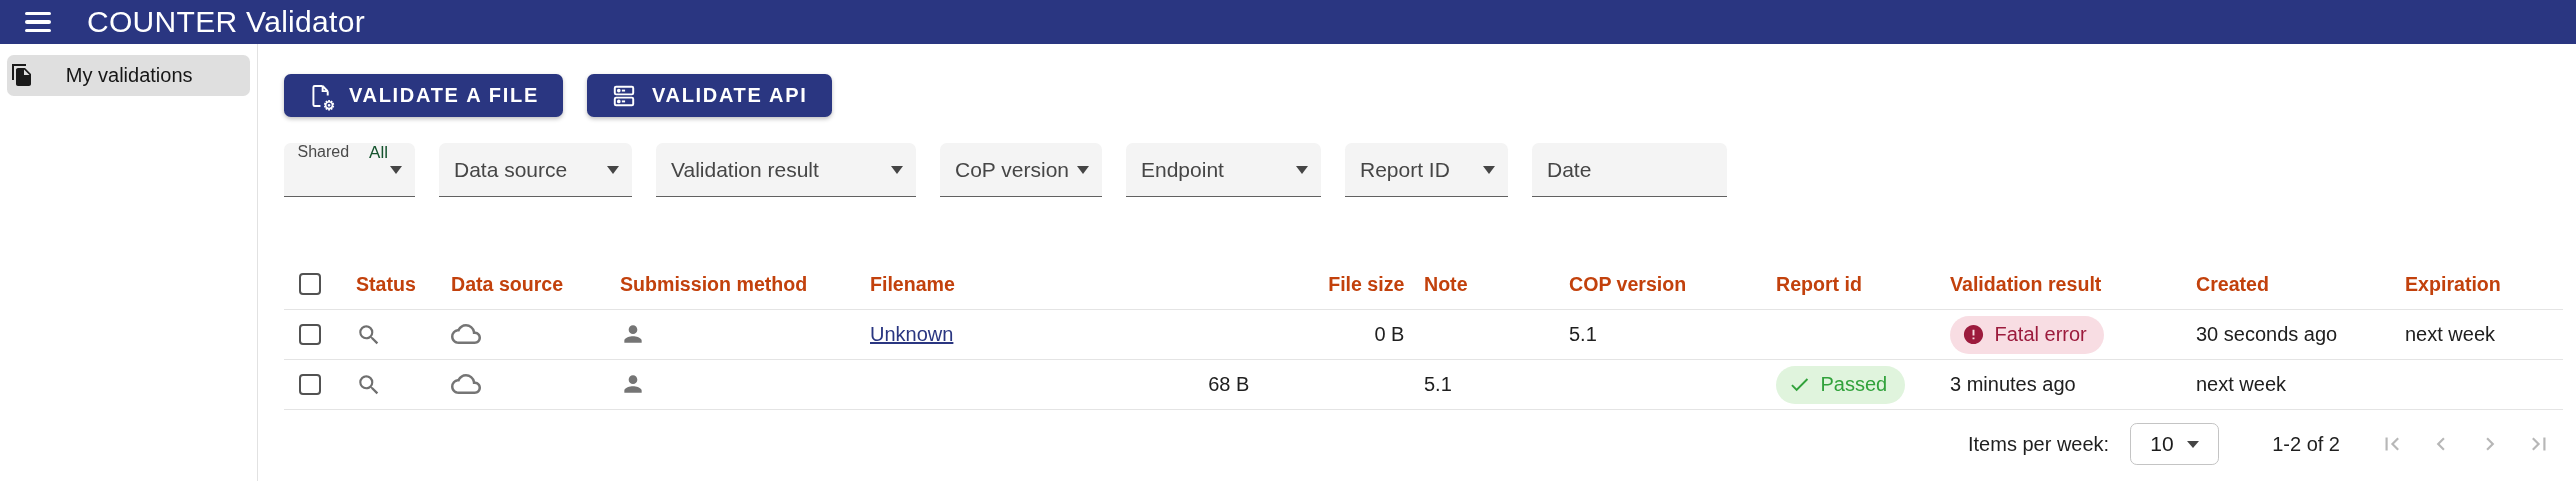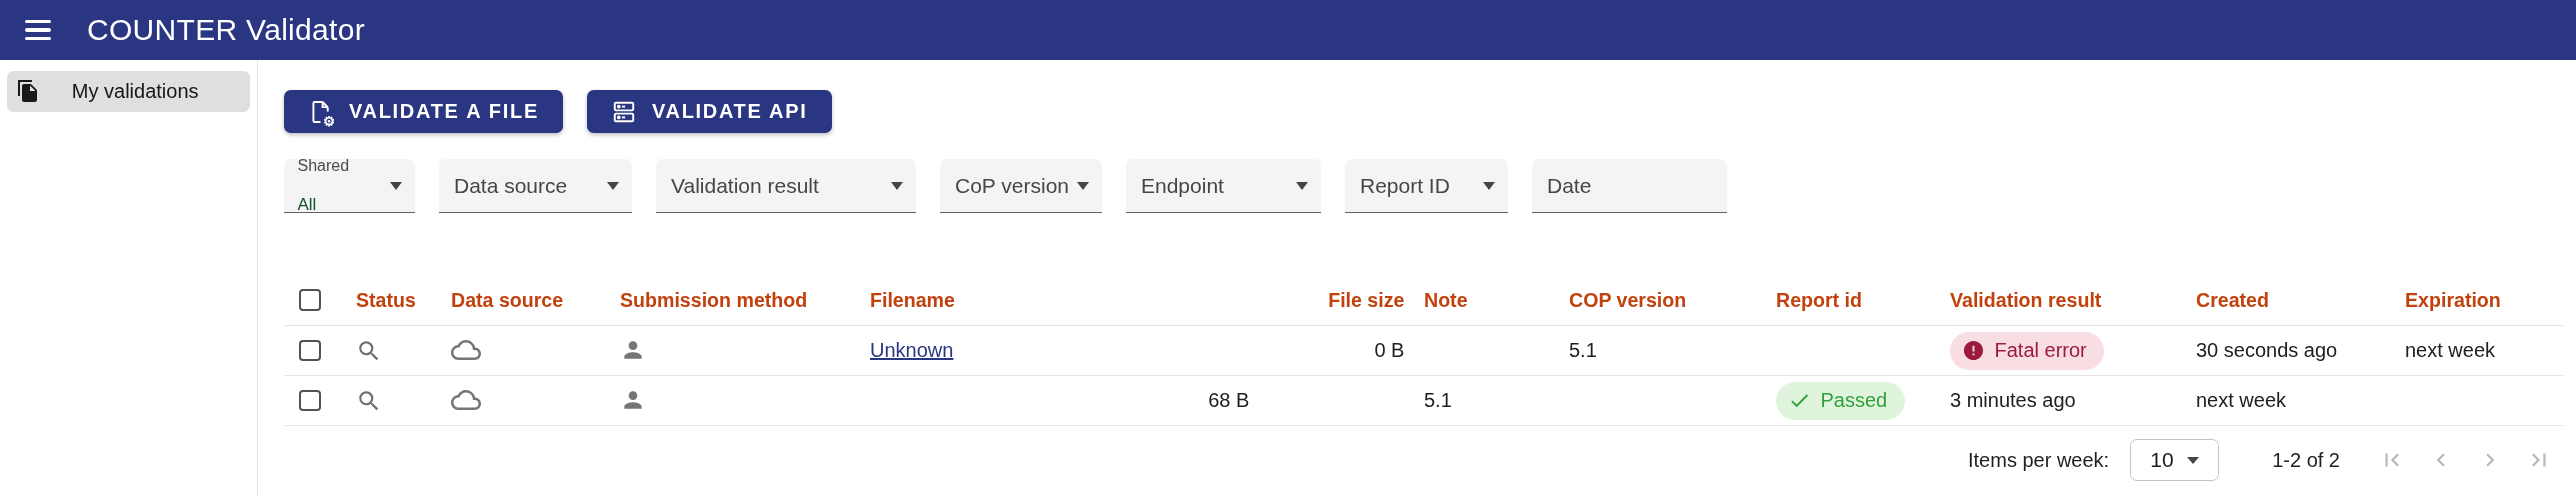--- a/index.html
+++ b/index.html
@@ -12,21 +12,21 @@
   :root {
     --brand: #2a3681;
     --error-fg: #9c1b3d;
     --error-bg: #f8dde3;
     --success-fg: #31a23b;
     --success-bg: #e0f4dd;
   }
 
   
   .appbar {
-    height: 60px;
+    height: 44px;
     background: var(--brand);
     display: flex;
     align-items: center;
     padding: 0 16px;
   }
   .menu-btn {
     background: none; border: none; cursor: pointer;
     width: 43px; height: 43px;
     display: flex; align-items: center; justify-content: center;
   }
@@ -46,21 +46,21 @@
     width: 258px;
     border-right: 1.4px solid #e2e2e2;
     padding: 10.8px 6.8px;
     flex-shrink: 0;
   }
   .nav-item {
     display: flex; align-items: center;
     height: 41px;
     border-radius: 6.8px;
     cursor: pointer;
-    padding-left: 9px;
+    padding-left: 3px;
   }
   .nav-item.active { background: #dfdfdf; }
   .nav-icon { width: 24px; height: 24px; display: inline-flex; }
   .nav-icon svg { width: 24px; height: 24px; }
   .nav-label { font-size: 20px; font-weight: 500; color: #161616; margin-left: 32px; }
 
   .content { flex: 1; padding: 0 13px 0 26px; }
 
   
   .actions { margin-top: 30px; display: flex; gap: 24px; }
@@ -97,21 +97,21 @@
   }
   .field .flabel { font-size: 21px; color: #464646; padding-left: 15px; }
   .field .arrow {
     position: absolute; right: 13.5px; top: 50%; margin-top: -3.4px;
     width: 0; height: 0;
     border-left: 6.8px solid transparent;
     border-right: 6.8px solid transparent;
     border-top: 8px solid #454545;
   }
   .field.stacked { align-items: stretch; }
-  .field .field-inner { display: flex; flex-direction: column; justify-content: center; padding-left: 13.5px; gap: 20px; }
+  .field .field-inner { display: flex; flex-direction: row; justify-content: center; padding-left: 13.5px; gap: 20px; }
   .mini-label { font-size: 16px; color: #4a4a4a; }
   .sel-value { font-size: 17px; color: #14532d; }
   .w-shared { width: 131px; }
   .w-ds { width: 193px; }
   .w-vr { width: 260px; }
   .w-cop { width: 162px; }
   .w-ep { width: 195px; }
   .w-rid { width: 163px; }
   .w-date { width: 195px; }
   .w-search { width: 390px; }

